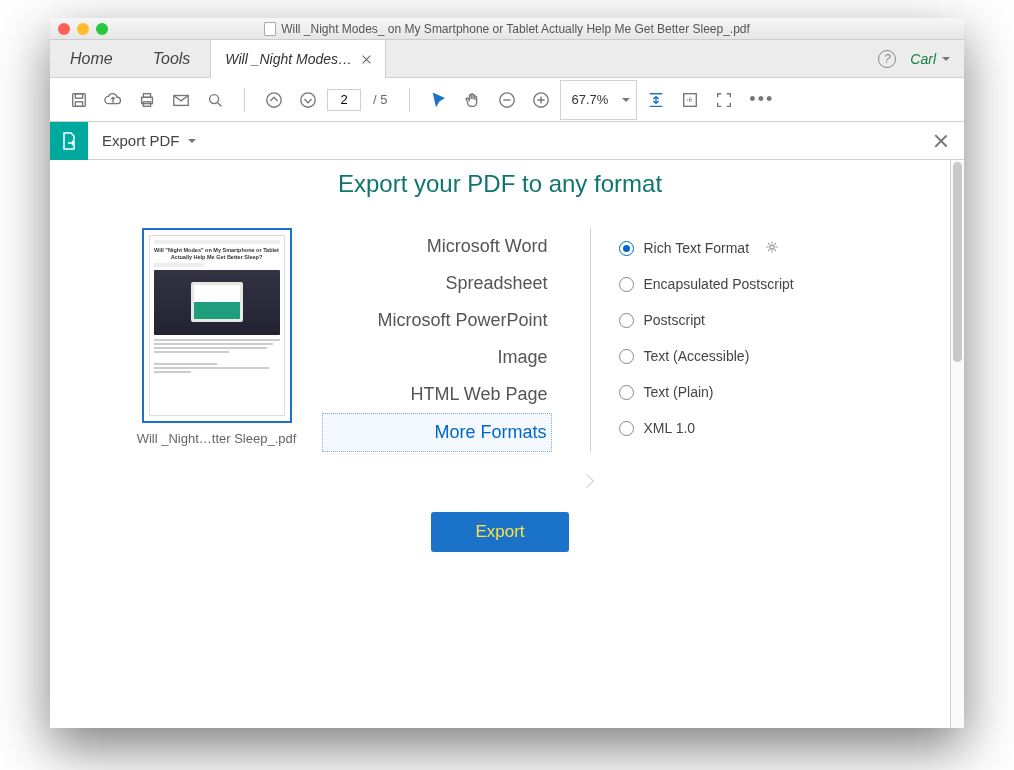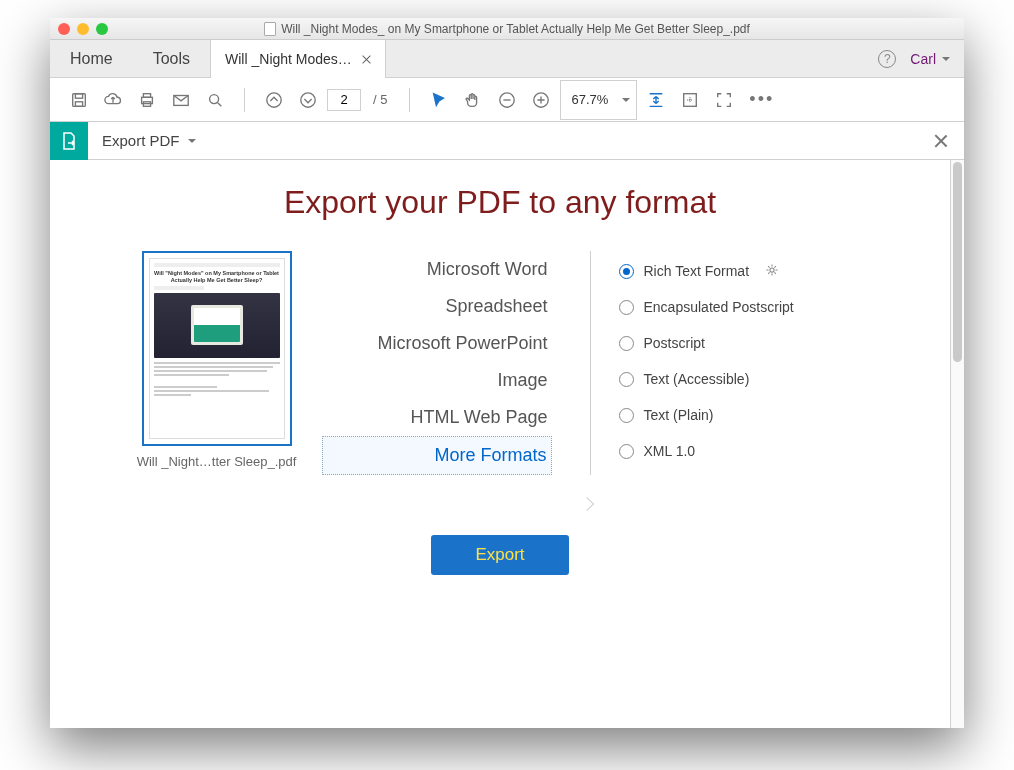--- a/index.html
+++ b/index.html
@@ -62,20 +62,21 @@
     border: 1px solid #aaa; border-radius: 1px;
     background: #fff;
     position: relative;
   }
   .tabs-row {
     height: 38px;
     background: var(--chrome);
     display: flex;
     align-items: stretch;
     border-bottom: 1px solid var(--bordergray);
+    font-style: italic;
   }
   .maintab {
     padding: 0 20px;
     display: flex; align-items: center;
     font-size: 16px;
     color: #444;
     cursor: pointer;
   }
   .doc-tab {
     background: #fff;
@@ -105,21 +106,21 @@
     gap: 14px;
   }
   .help-icon {
     width: 18px; height: 18px;
     border: 1.5px solid #888; border-radius: 50%;
     display: flex; align-items: center; justify-content: center;
     font-size: 12px; color: #888;
   }
   .user-dd {
     display: flex; align-items: center; gap: 6px;
-    color: #701a75; font-size: 14px;
+    color: #15803d; font-size: 14px;
   }
   .caret-down {
     width: 0; height: 0;
     border-left: 4px solid transparent;
     border-right: 4px solid transparent;
     border-top: 4px solid #777;
   }
   .toolbar {
     height: 44px;
     background: #fff;
@@ -202,24 +203,24 @@
   }
   .vscroll-thumb {
     position: absolute;
     top: 2px; left: 2px; right: 2px;
     height: 200px;
     background: #c9c9c9;
     border-radius: 6px;
   }
   h1.export-title {
     text-align: center;
-    font-size: 32px;
+    font-size: 24px;
     font-weight: 400;
-    color: #7f1d1d;
-    margin: 24px 0 30px 0;
+    color: #0f766e;
+    margin: 10px 0 30px 0;
   }
   .export-grid {
     display: flex;
     justify-content: center;
     gap: 10px;
     align-items: flex-start;
   }
   .thumb-col {
     width: 190px;
     text-align: center;

